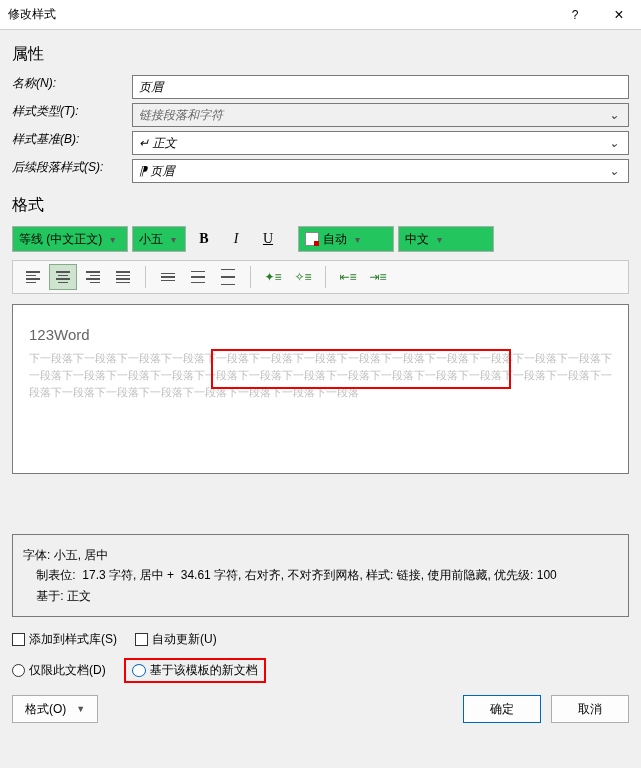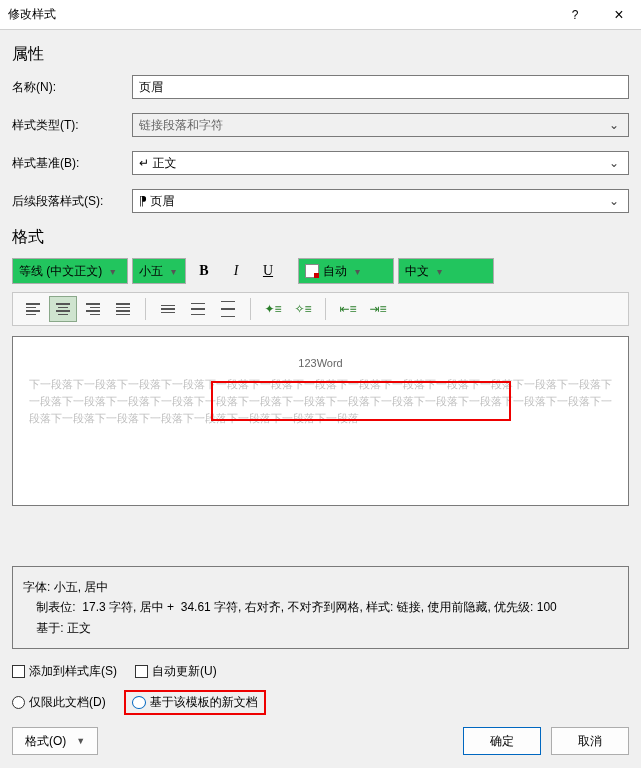--- a/index.html
+++ b/index.html
@@ -2,21 +2,21 @@
 <html><head>
 <meta charset="utf-8">
 <style>
   * { box-sizing: border-box; font-family: "Microsoft YaHei", "Segoe UI", sans-serif; }
   body { margin: 0; background: #f0f0f0; width: 641px; height: 768px; overflow: hidden; font-size: 12px; color: #000; }
   .titlebar { display:flex; align-items:center; height:30px; background:#fff; border-bottom:1px solid #d0d0d0; }
   .titlebar .title { flex:1; padding-left:8px; font-size:12px; }
   .titlebar .btn { width:44px; height:30px; display:flex; align-items:center; justify-content:center; }
   .content { padding: 8px 12px 0 12px; }
   .section-label { font-size:16px; margin: 6px 0 10px 0; }
-  .row { display:flex; align-items:center; margin-bottom:14px; }
+  .row { display:flex; margin-bottom:4px;font-style:italic; }
   .row-label { width:120px; font-size:12px; }
   .field { flex:1; display:flex; }
   .txt, .sel {
     flex:1; height:24px; border:1px solid #7a7a7a; background:#fff; padding:0 6px; font-size:12px;
     display:flex; align-items:center; justify-content:space-between;
   }
   .sel.disabled { background:#f0f0f0; color:#666; }
   .drop { width:16px; text-align:center; color:#444; }
   .toolbar { display:flex; gap:4px; align-items:center; margin-bottom:8px; }
   .combo { height:26px; border:1px solid #adadad; background:#22c55e; display:flex; align-items:center; padding:0 4px 0 6px; font-size:12px; }
@@ -31,21 +31,21 @@
   .tb-btn.active { background:#cfe4cf; border:1px solid #8aa88a; }
   .tb-sep { width:1px; height:22px; background:#c8c8c8; margin:0 6px; }
   .lines { display:flex; flex-direction:column; gap:2px; }
   .lines span { display:block; width:14px; height:1.5px; background:#555; }
   .lines.left span:nth-child(2){width:10px} .lines.left span:nth-child(4){width:10px}
   .lines.center { align-items:center } .lines.center span:nth-child(2){width:10px} .lines.center span:nth-child(4){width:10px}
   .lines.right { align-items:flex-end } .lines.right span:nth-child(2){width:10px} .lines.right span:nth-child(4){width:10px}
   .lines.tight span { margin:0 } .lines.loose span { margin:1px 0 } .lines.looser span { margin:2px 0 }
   .preview { border:1px solid #7a7a7a; background:#fff; height:170px; padding:14px 16px; font-size:11px; color:#c0c0c0; line-height:1.55; position:relative; overflow:hidden; }
   .preview .para { word-break:break-all; }
-  .preview .sample { color:#666; text-align:center; margin:4px 0; font-size:11px; }
+  .preview .sample { color:#666; text-align:left; margin:4px 0; font-size:15px; }
   .redbox1 { position:absolute; border:2px solid #e00; left:198px; top:44px; width:300px; height:40px; pointer-events:none;}
   .desc { border:1px solid #7a7a7a; border-top:1px solid #7a7a7a; background:#f0f0f0; margin-top:60px; padding:10px 10px; font-size:12px; line-height:1.7; }
   .checks { margin-top:14px; display:flex; flex-direction:column; gap:10px; }
   .chk-row { display:flex; align-items:center; gap:18px; }
   .chk { display:flex; align-items:center; gap:4px; }
   .ck { width:13px; height:13px; border:1px solid #333; background:#fff; }
   .rd { width:13px; height:13px; border:1px solid #333; border-radius:50%; background:#fff; display:flex; align-items:center; justify-content:center;}
   .rd .dot { width:7px; height:7px; border-radius:50%; background:#0067c0;}
   .rd.sel { border-color:#0067c0;}
   .redbox2 { border:2px solid #e00; padding:2px 6px; display:inline-flex; align-items:center; gap:5px; }

